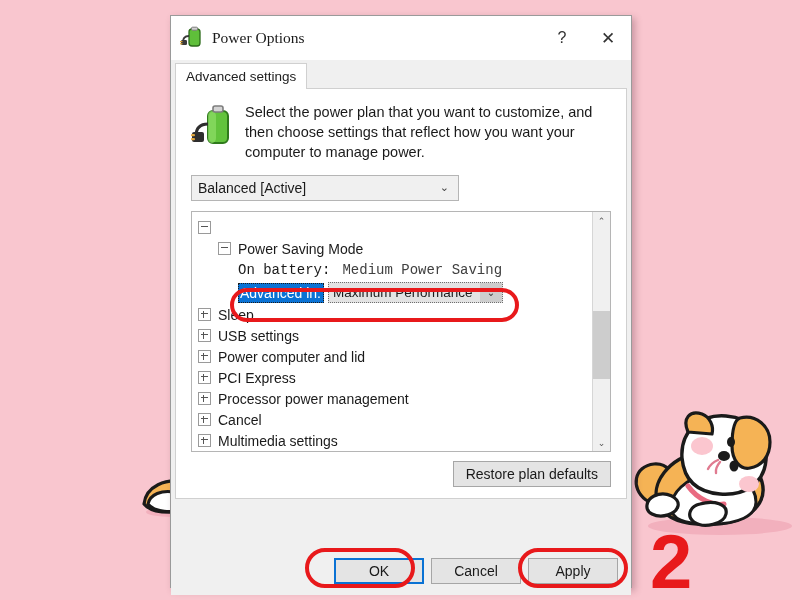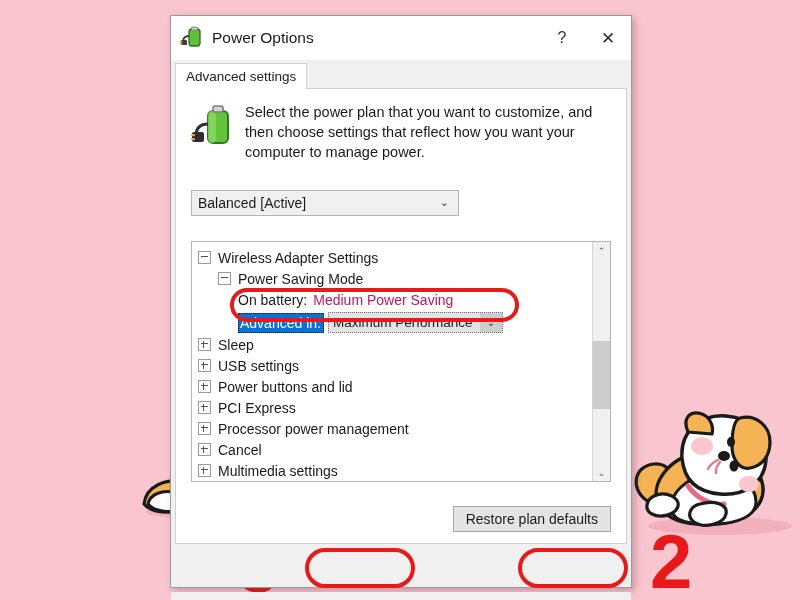--- a/index.html
+++ b/index.html
@@ -51,21 +51,21 @@
     display: flex;
     align-items: center;
     flex: 0 0 auto;
     position: relative;
   }
   #title-icon { width: 24px; height: 24px; margin-left: 9px; flex: 0 0 auto; }
   #title-text {
     margin-left: 8px;
     font-size: 15.5px;
     color: #1a1a1a;
-    font-family: Liberation Sans, sans-serif;
+    font-family: Liberation Serif, serif;
     white-space: nowrap;
   }
   .caption-btn {
     width: 46px; height: 44px;
     display: flex; align-items: center; justify-content: center;
     font-size: 17px; color: #333;
     flex: 0 0 auto;
   }
   #help-button { margin-left: auto; font-size: 16px; }
   #close-button { font-size: 17px; }
@@ -114,21 +114,20 @@
   #tab-page {
     flex: 1 1 auto;
     background: #ffffff;
     border: 1px solid #d0d0d0;
     border-top: none;
     box-sizing: border-box;
     padding: 13px 15px 0 15px;
     display: flex;
     flex-direction: column;
     position: relative;
-    gap: 15px;
   }
 
   
   #description-block {
     display: flex;
     align-items: flex-start;
     flex: 0 0 auto;
   }
   #battery-icon { width: 42px; height: 48px; flex: 0 0 auto; margin-top: 2px; }
   #description-text {
@@ -184,21 +183,21 @@
   .tree-row {
     height: 21px;
     display: flex;
     align-items: center;
     font-size: 14px;
     color: #1a1a1a;
     white-space: nowrap;
   }
   .tree-row.lvl1 { padding-left: 0px; }
   .tree-row.lvl2 { padding-left: 20px; }
-  .tree-row.lvl3 { padding-left: 40px; }
+  .tree-row.lvl3 { padding-left: 40px; font-family: Liberation Mono, monospace; }
   .expander {
     width: 11px; height: 11px;
     border: 1px solid #9a9a9a;
     background: #fff;
     margin-right: 7px;
     flex: 0 0 auto;
     position: relative;
   }
   .expander::before {
     content: "";
@@ -206,21 +205,21 @@
     left: 2px; right: 2px; top: 4px;
     height: 1px; background: #555;
   }
   .expander.plus::after {
     content: "";
     position: absolute;
     top: 2px; bottom: 2px; left: 4px;
     width: 1px; background: #555;
   }
   .setting-label { color: #1a1a1a; }
-  .setting-value { color: #be185d; margin-left: 6px; }
+  .setting-value { color: #404040; margin-left: 12px; }
 
   
   #plugged-in-row {
     height: 23px;
     display: flex;
     align-items: center;
     padding-left: 40px;
     margin-top: 1px;
   }
   #plugged-in-label {
@@ -421,21 +420,20 @@
       <div id="plan-select">
         <span>Balanced [Active]</span>
         <span id="plan-select-arrow">⌄</span>
       </div>
 
       <div id="settings-list">
         <div id="tree">
 
           <div class="tree-row lvl1">
             <span class="expander"></span>
-            <span class="setting-label">Wireless Adapter Settings</span>
           </div>
 
           <div class="tree-row lvl2">
             <span class="expander"></span>
             <span class="setting-label">Power Saving Mode</span>
           </div>
 
           <div class="tree-row lvl3">
             <span class="setting-label">On battery:</span>
             <span class="setting-value">Medium Power Saving</span>
@@ -452,21 +450,21 @@
           <div class="tree-row lvl1">
             <span class="expander plus"></span>
             <span class="setting-label">Sleep</span>
           </div>
           <div class="tree-row lvl1">
             <span class="expander plus"></span>
             <span class="setting-label">USB settings</span>
           </div>
           <div class="tree-row lvl1">
             <span class="expander plus"></span>
-            <span class="setting-label">Power buttons and lid</span>
+            <span class="setting-label">Power computer and lid</span>
           </div>
           <div class="tree-row lvl1">
             <span class="expander plus"></span>
             <span class="setting-label">PCI Express</span>
           </div>
           <div class="tree-row lvl1">
             <span class="expander plus"></span>
             <span class="setting-label">Processor power management</span>
           </div>
           <div class="tree-row lvl1">

